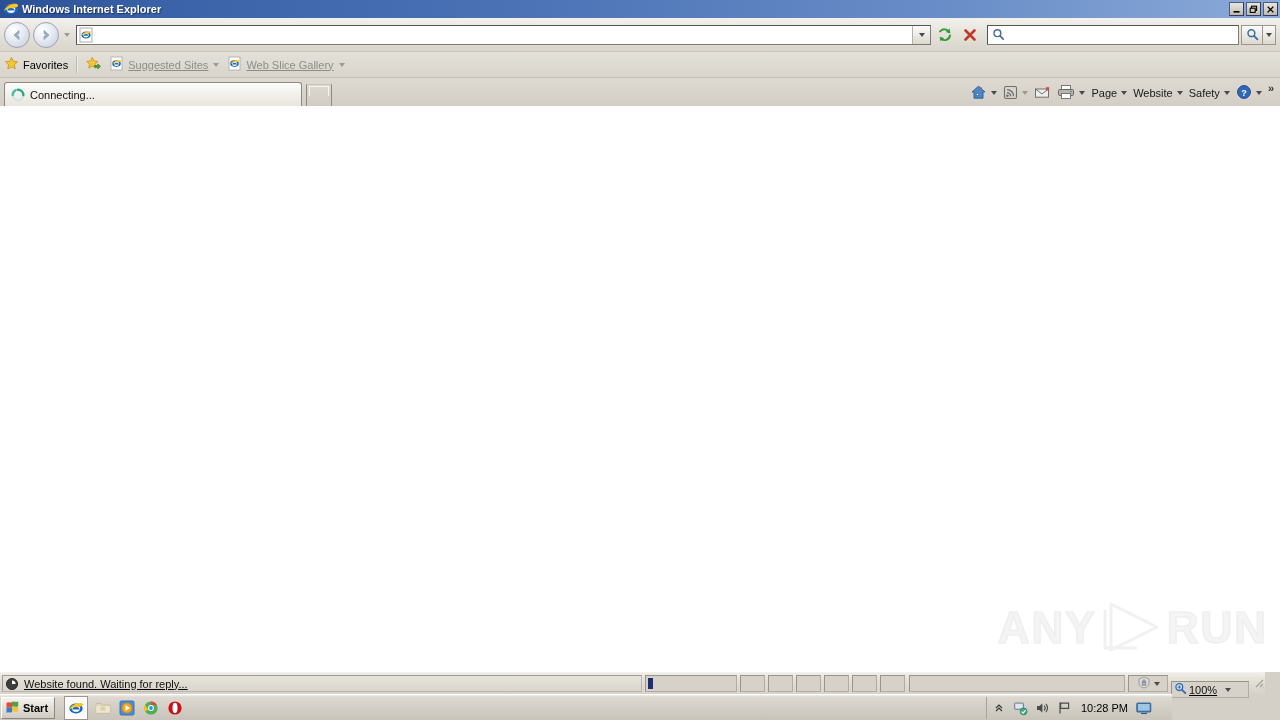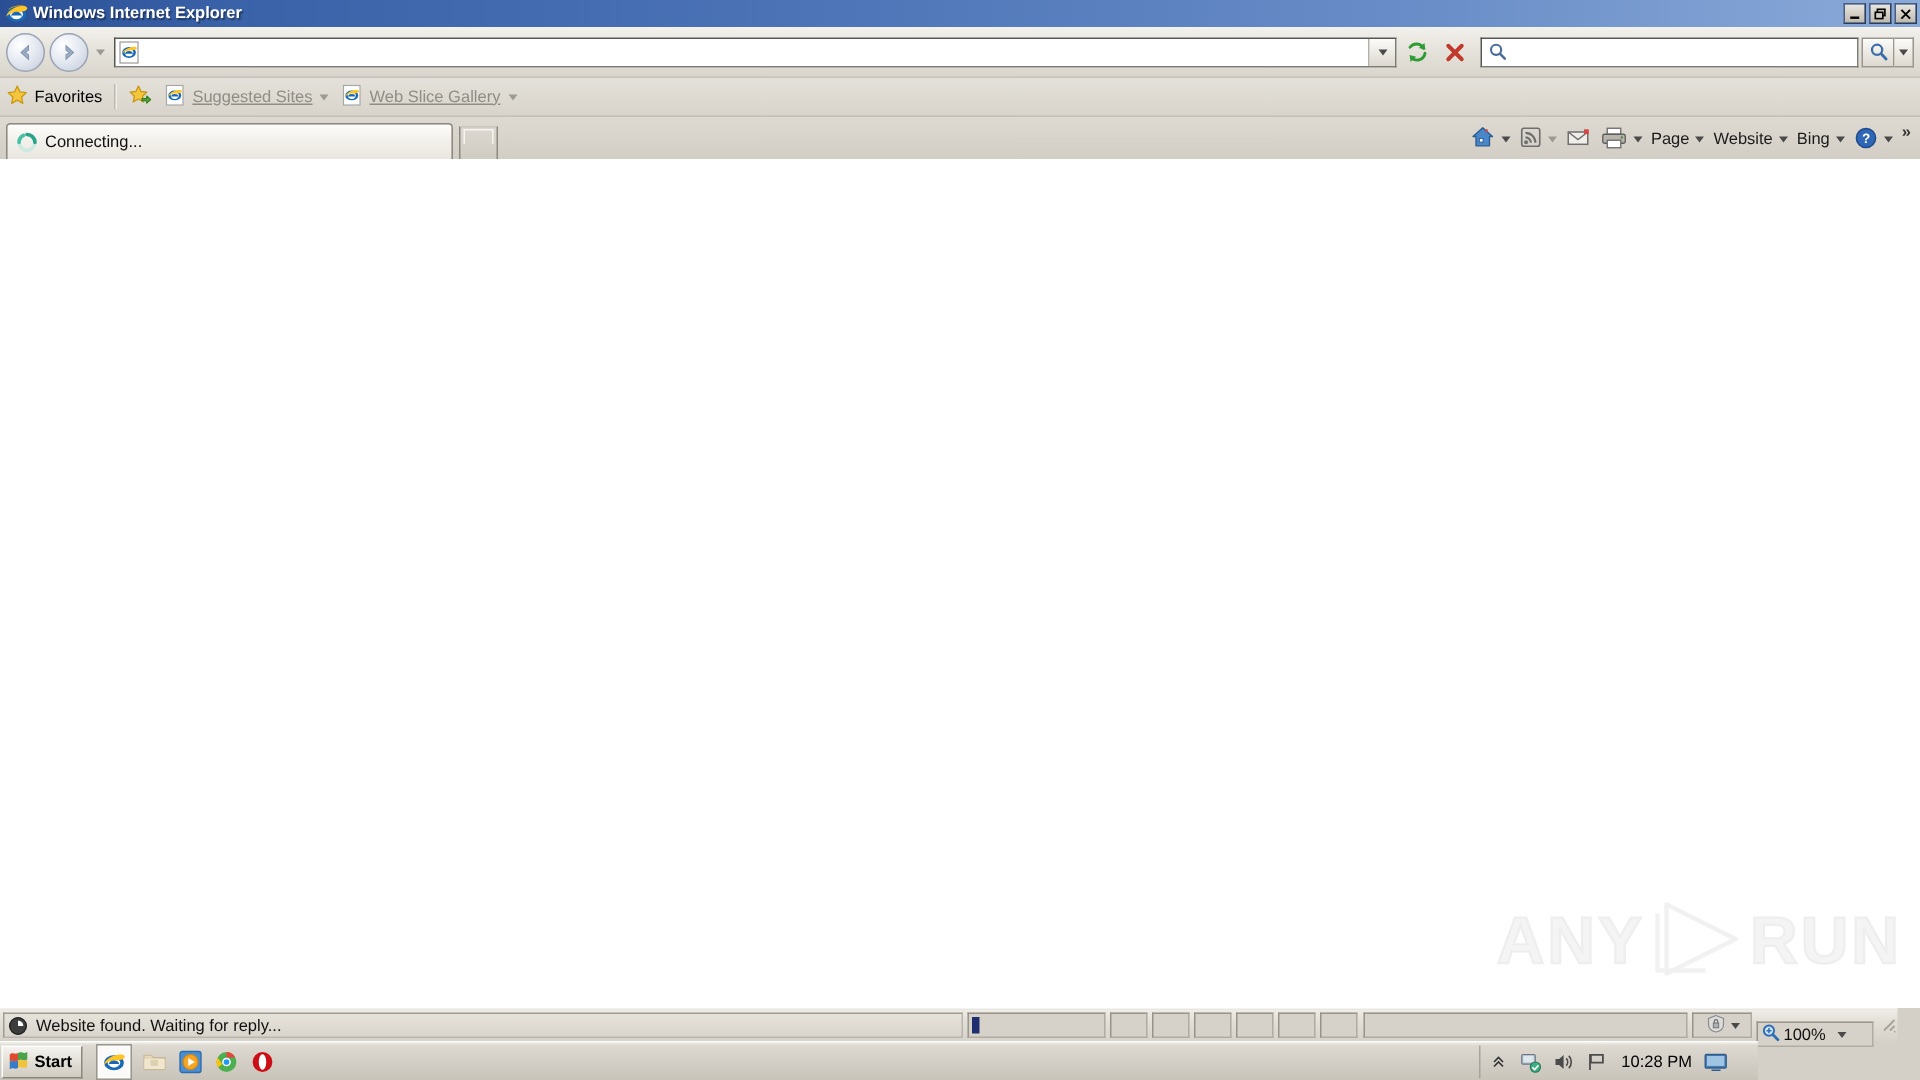--- a/index.html
+++ b/index.html
@@ -180,21 +180,21 @@
     -webkit-text-stroke:1.5px #c9c9c9;
     text-shadow: 0 0 0 #ddd;
   }
   .wm-play { margin:0 4px; }
 
   
   .statusbar {
     position:absolute; left:0; top:672px; width:1265px; height:22px;
     background: linear-gradient(to bottom, #efedE7 0%, #e2dfd7 40%, #d6d2c9 100%);
     border-top:1px solid #f3f2ee;
-    display:flex; align-items:center; box-sizing:border-box;
+    display:flex; align-items:center; box-sizing:border-box;text-decoration:underline;
   }
   .sb-status {
     flex:none; width: 640px; border:1px solid #b9b5ac; border-top-color:#a09c93; border-left-color:#a09c93;
     height:17px; background: linear-gradient(to bottom,#e6e3db,#d9d5cc);
     display:flex; align-items:center; box-sizing:border-box; margin-left:2px;
   }
   .sb-status .icon { width:14px; height:14px; margin-left:2px; flex:none; }
   .sb-status .txt { margin-left:5px; font-size:11px; color:#111; white-space:nowrap; }
   .progwrap {
     width:92px; height:17px; margin-left:3px; flex:none;
@@ -463,21 +463,21 @@
         <span class="lbl">Page</span>
         <span class="caret cmd-caret"></span>
       </div>
 
       <div class="cmd-item">
         <span class="lbl">Website</span>
         <span class="caret cmd-caret"></span>
       </div>
 
       <div class="cmd-item">
-        <span class="lbl">Bing</span>
+        <span class="lbl">Safety</span>
         <span class="caret cmd-caret"></span>
       </div>
 
       <div class="cmd-item">
         <span>
           <svg width="16" height="16" viewBox="0 0 16 16">
             <circle cx="8" cy="8" r="6.4" fill="#2f66b5" stroke="#1d4a8c" stroke-width="1"></circle>
             <text x="8" y="11.6" font-family="Liberation Sans, sans-serif" font-size="9" font-weight="bold" fill="#ffffff" text-anchor="middle">?</text>
           </svg>
         </span>

